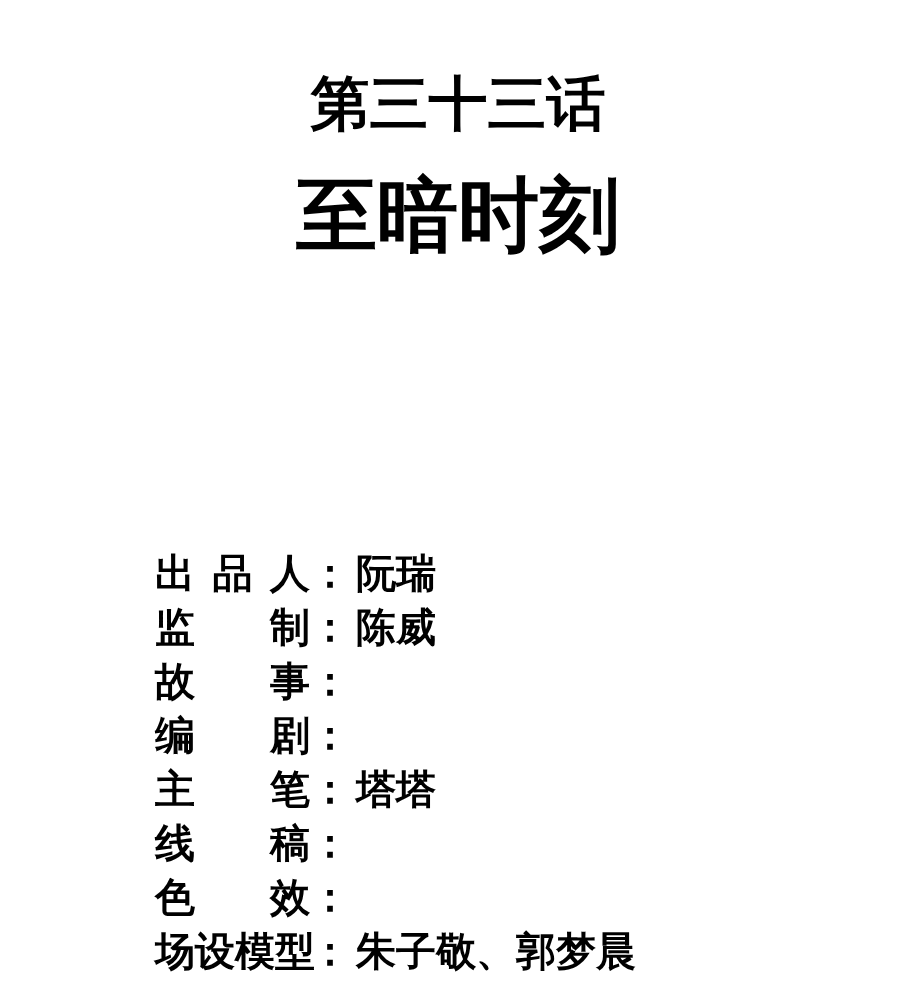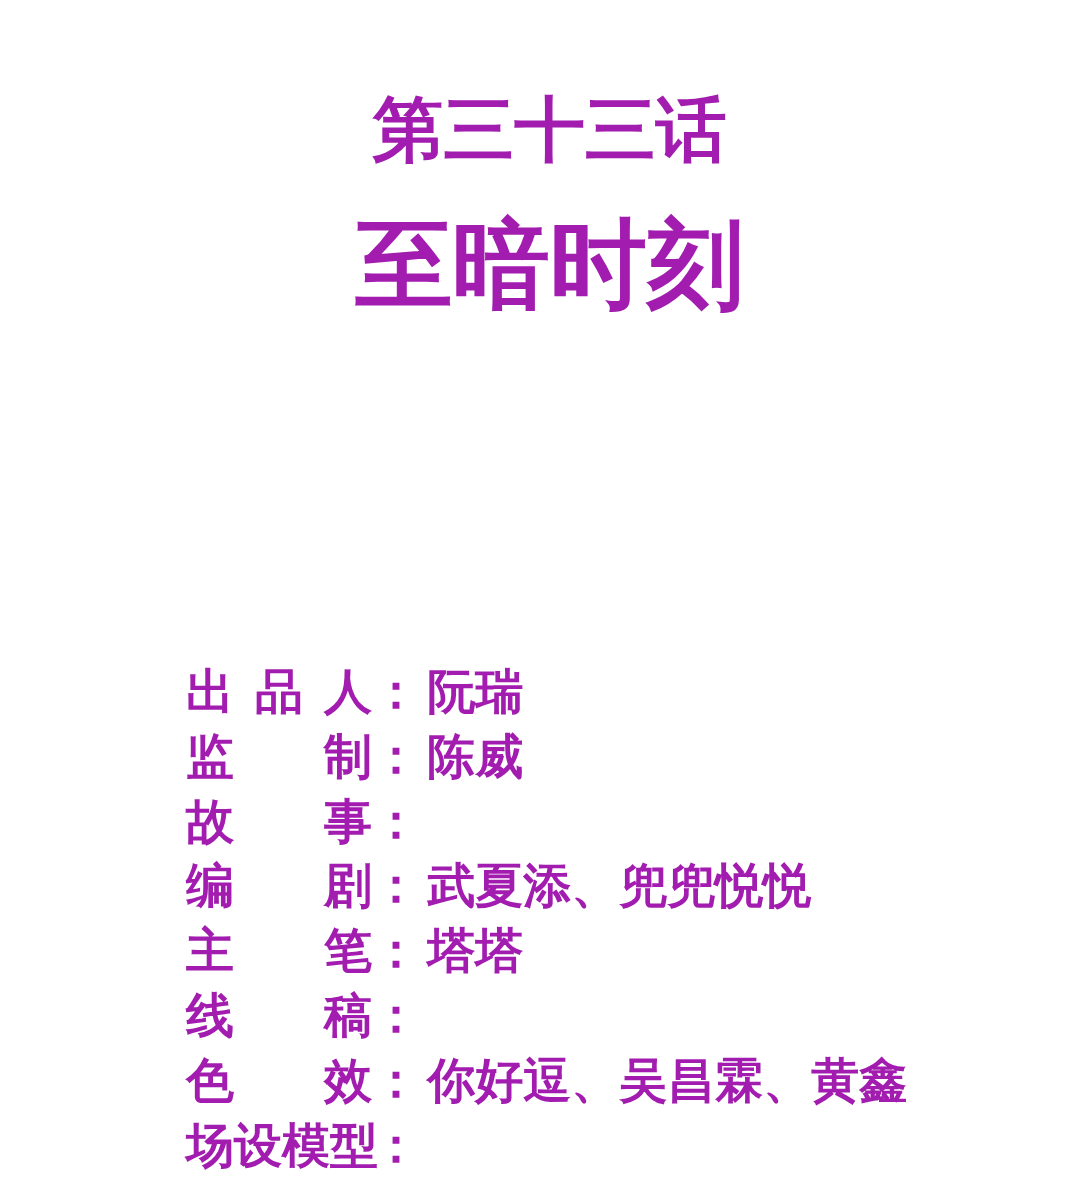--- a/index.html
+++ b/index.html
@@ -61,21 +61,21 @@
     flex: 0 0 auto;
     margin-right: 6px;
   }
   .credit-value {
     flex: 0 0 auto;
   }
 </style>
 </head>
 <body>
 
-<div class="page" style="color: #a21caf; background: rgb(255, 255, 255);">
+<div class="page" style="color: #000000; background: rgb(255, 255, 255); font-family: Liberation Mono, monospace;">
   <div class="chapter-label">第三十三话</div>
   <div class="chapter-title">至暗时刻</div>
   <div class="credits">
   <div class="credit-row">
     <span class="credit-label">
           <span>出</span>
           <span>品</span>
           <span>人</span>
         </span>
     <span class="credit-colon">：</span>
@@ -98,21 +98,20 @@
         </span>
     <span class="credit-colon">：</span>
   </div>
 
   <div class="credit-row">
     <span class="credit-label">
           <span>编</span>
           <span>剧</span>
         </span>
     <span class="credit-colon">：</span>
-    <span class="credit-value">武夏添、兜兜悦悦</span>
   </div>
 
   <div class="credit-row">
     <span class="credit-label">
           <span>主</span>
           <span>笔</span>
         </span>
     <span class="credit-colon">：</span>
     <span class="credit-value">塔塔</span>
   </div>
@@ -124,26 +123,26 @@
         </span>
     <span class="credit-colon">：</span>
   </div>
 
   <div class="credit-row">
     <span class="credit-label">
           <span>色</span>
           <span>效</span>
         </span>
     <span class="credit-colon">：</span>
-    <span class="credit-value">你好逗、吴昌霖、黄鑫</span>
   </div>
 
   <div class="credit-row">
     <span class="credit-label">
           <span>场</span>
           <span>设</span>
           <span>模</span>
           <span>型</span>
         </span>
     <span class="credit-colon">：</span>
+    <span class="credit-value">朱子敬、郭梦晨</span>
   </div>
 </div>
 </div>
 
 </body></html>

